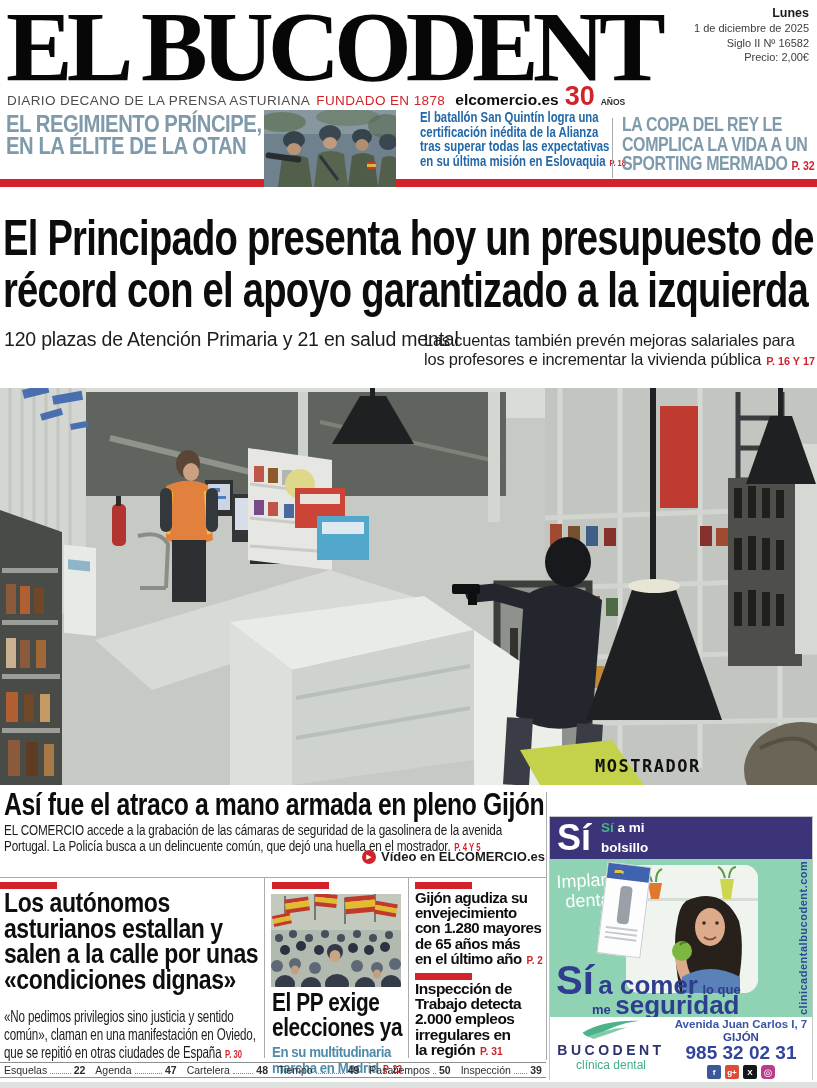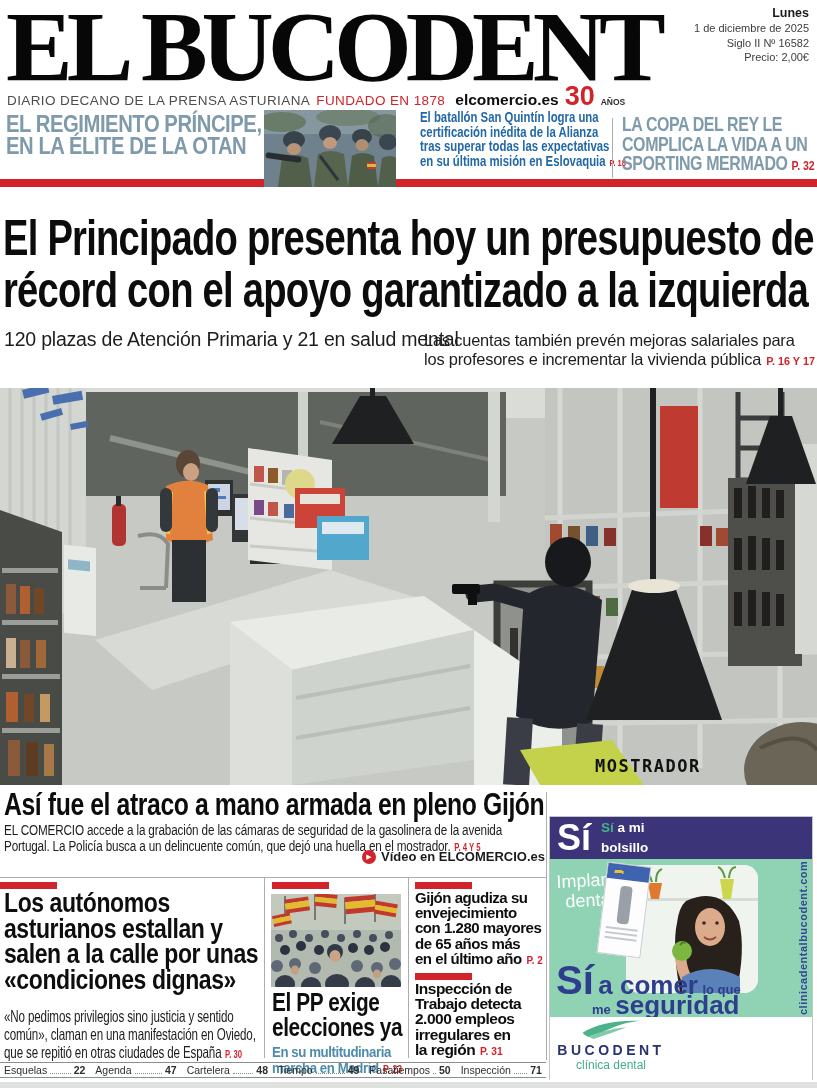--- a/index.html
+++ b/index.html
@@ -515,20 +515,31 @@
     </div>
     <div class="ad-footer">
       <div class="ad-brandblock">
         <svg width="70" height="22" viewBox="0 0 70 24">
           <path d="M4 16 Q26 2 66 3 Q40 6 18 20 Q10 23 4 16 Z" fill="#4db189"></path>
           <path d="M10 20 Q30 12 52 10 Q34 17 16 23 Z" fill="#7fcbab"></path>
         </svg>
         <div class="ad-brand">BUCODENT</div>
         <div class="ad-brand-sub">clínica dental</div>
       </div>
+      <div class="ad-contact">
+        <div class="ad-address">Avenida Juan Carlos I, 7</div>
+        <div class="ad-city">GIJÓN</div>
+        <div class="ad-phone">985 32 02 31</div>
+        <div class="ad-social">
+          <span class="sic sic-fb">f</span>
+          <span class="sic sic-gp">g+</span>
+          <span class="sic sic-x">X</span>
+          <span class="sic sic-ig">◎</span>
+        </div>
+      </div>
     </div>
   </aside>
 
   <footer class="abs index-strip">
     <span class="idx-item">
         <span>Esquelas</span>
         <span class="idx-dots"></span>
         <span class="idx-num">22</span>
       </span>
     <span class="idx-item">
@@ -547,21 +558,21 @@
         <span class="idx-num">49</span>
       </span>
     <span class="idx-item">
         <span>Pasatiempos</span>
         <span class="idx-dots"></span>
         <span class="idx-num">50</span>
       </span>
     <span class="idx-item">
         <span>Inspección</span>
         <span class="idx-dots"></span>
-        <span class="idx-num">71</span>
+        <span class="idx-num">39</span>
       </span>
   </footer>
 
   <div class="abs" style="left:0; top:1082px; width:817px; height:6px; background:#dfe1df;"></div>
 
   <div class="abs watermark">
   </div>
 
 </div>
 

